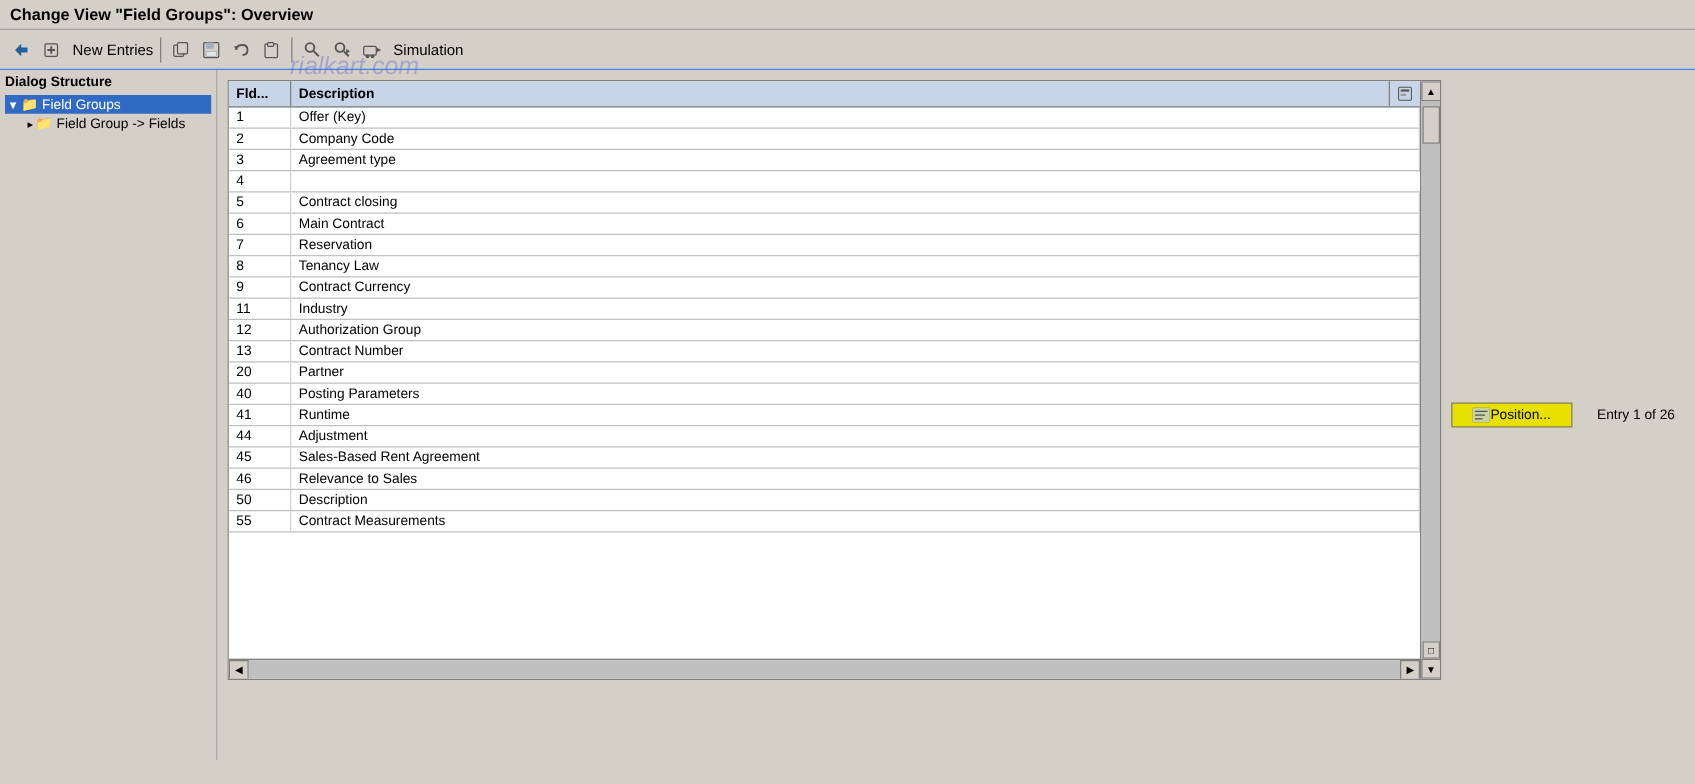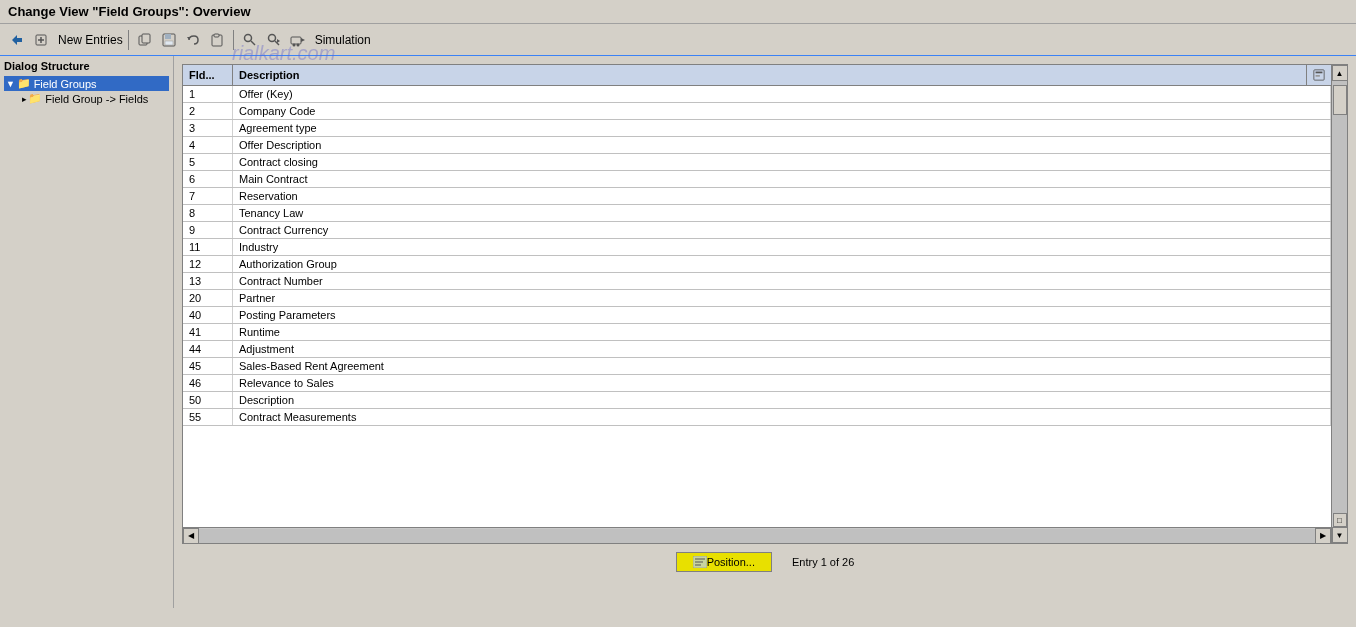--- a/index.html
+++ b/index.html
@@ -87,21 +87,21 @@
       font-size: 11px;
     }
     .tree-child {
       margin-left: 16px;
     }
     .right-panel {
       flex: 1;
       padding: 8px;
       background: #d4d0c8;
       display: flex;
-      flex-direction: column;
+      flex-direction: row;
     }
     .table-container {
       border: 1px solid #808080;
       background: #fff;
       overflow: hidden;
       flex: 1;
       max-height: 480px;
     }
     .table-header {
       display: flex;
@@ -364,21 +364,20 @@
               <div class="table-row">
     <div class="table-cell col-fld">2</div>
     <div class="table-cell col-desc">Company Code</div>
   </div>
               <div class="table-row">
     <div class="table-cell col-fld">3</div>
     <div class="table-cell col-desc">Agreement type</div>
   </div>
               <div class="table-row">
     <div class="table-cell col-fld">4</div>
-    <div class="table-cell col-desc">Offer Description</div>
   </div>
               <div class="table-row">
     <div class="table-cell col-fld">5</div>
     <div class="table-cell col-desc">Contract closing</div>
   </div>
               <div class="table-row">
     <div class="table-cell col-fld">6</div>
     <div class="table-cell col-desc">Main Contract</div>
   </div>
               <div class="table-row">

